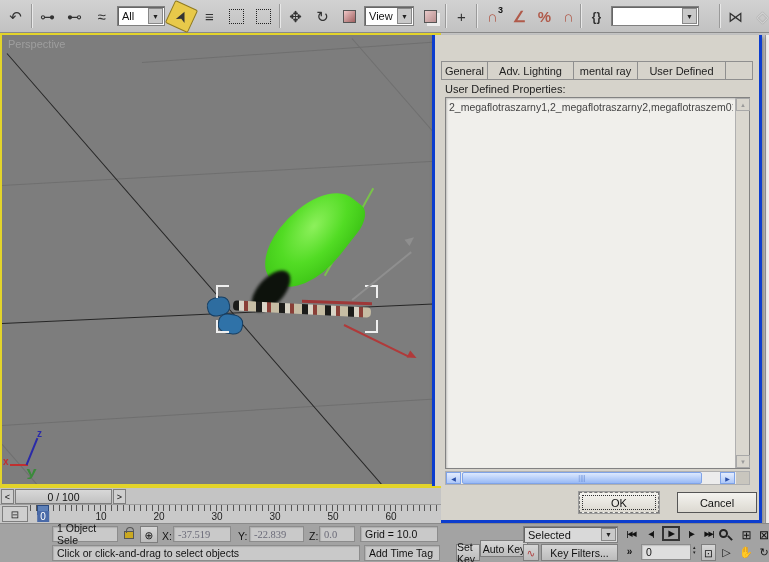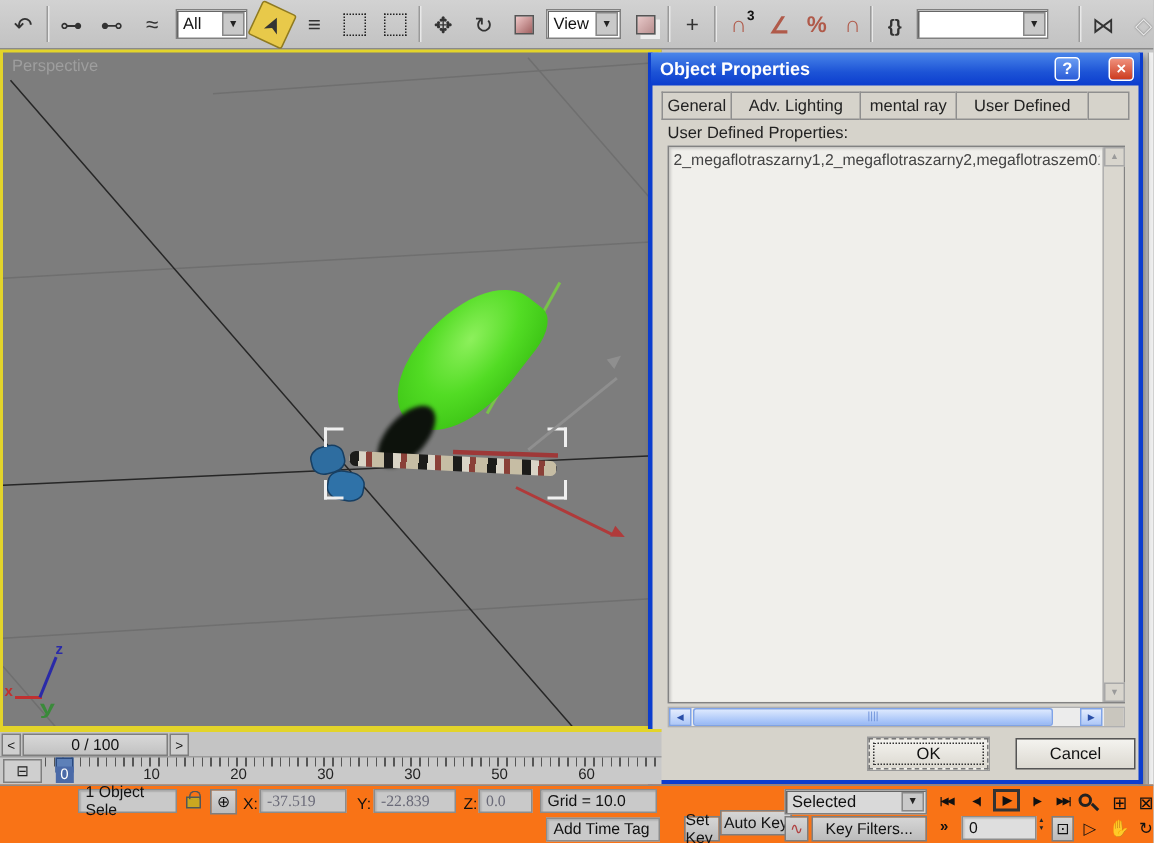--- a/index.html
+++ b/index.html
@@ -74,21 +74,21 @@
   #tb-curve-btn { position:absolute; left:2px; top:1px; width:26px; height:16px; background:#cfcfcf; border:1px solid #7e7e7e;
                   display:flex; align-items:center; justify-content:center; font-size:10px; color:#222; }
   #ruler { position:absolute; left:30px; top:0; right:0; bottom:0;
            background:repeating-linear-gradient(90deg,#555 0 1px,transparent 1px 5.8px);
            background-size:100% 6px; background-repeat:no-repeat; }
   .tick-num { position:absolute; top:6px; font-size:10px; color:#222; transform:translateX(-50%); }
   #tb-handle { position:absolute; left:7px; top:0px; width:12px; height:10px; background:#5d80b8; border:1px solid #2a4a80; }
   .tick-num.cur { color:#fff; background:#4a6aa8; padding:0 3px; }
 
   
-  #statusbar { left:0; top:523px; width:769px; height:39px; background:#f97316; border-top:1px solid #8a8a8a; }
+  #statusbar { left:0; top:523px; width:769px; height:39px; background:#a3a3a3; border-top:1px solid #8a8a8a; }
   .sunk { position:absolute; background:#c9c9c9; border:1px solid #8c8c8c; box-shadow:inset 1px 1px 1px #00000022;
           display:flex; align-items:center; padding:0 4px; font-size:10.5px; height:16px; }
   .rbtn { position:absolute; background:linear-gradient(#d6d6d6,#bcbcbc); border:1px solid #7e7e7e; display:flex;
           align-items:center; justify-content:center; font-size:10.5px; height:17px; }
   .coordlab { position:absolute; font-size:10.5px; top:6px; }
   .coordval { color:#6a6a78;font-family:Liberation Serif, serif; }
   .padlock { position:absolute; width:10px; height:8px; background:#caa820; border:1px solid #555; }
   .padlock::before { content:""; position:absolute; left:1px; top:-5px; width:6px; height:5px; border:1.5px solid #555; border-bottom:none; border-radius:4px 4px 0 0; }
   .playbtn { position:absolute; top:2px; width:18px; height:15px; display:flex; align-items:center; justify-content:center;
              font-size:6.5px; letter-spacing:-1px; color:#111; font-weight:bold; }
@@ -189,25 +189,20 @@
   <div class="abs" style="left:8px; top:429px; width:18px; height:2px; background:#c03030"></div>
   <div class="abs" style="left:1px; top:421px; color:#c03030; font-size:10px; font-weight:bold">x</div>
   <div class="abs" style="left:29px; top:402px; width:2px; height:29px; background:#2a2aa8; transform:rotate(22deg)"></div>
   <div class="abs" style="left:35px; top:393px; color:#2a2aa8; font-size:10px; font-weight:bold">z</div>
   <div class="abs" style="left:26px; top:429px; color:#3a8a3a; font-size:13px; font-weight:bold; transform:scaleX(1.4)">y</div>
 </div>
 
 <div id="rightstrip" class="abs"></div>
 
 <div id="dialog" class="abs">
-  <div id="dlg-title">
-    <span>Object Properties</span>
-    <span class="titlebtn helpbtn">?</span>
-    <span class="titlebtn closebtn">×</span>
-  </div>
   <div class="tab" style="left:6px; width:46px">General</div>
   <div class="tab" style="left:52px; width:86px">Adv. Lighting</div>
   <div class="tab" style="left:138px; width:64px">mental ray</div>
   <div class="tab" style="left:202px; width:88px; font-weight:normal">User Defined</div>
   <div class="tab last" style="left:290px; width:28px"></div>
 
   <div class="abs" style="left:10px; top:48px; font-size:11px; color:#222">User Defined Properties:</div>
 
   <div id="dlg-textbox">
     <div id="dlg-text">2_megaflotraszarny1,2_megaflotraszarny2,megaflotraszem01,anim_megaflo</div>
@@ -260,20 +255,21 @@
   <span class="coordlab" style="left:238px">Y:</span>
   <div class="sunk" style="left:249px; top:2px; width:55px">
       <span class="coordval">-22.839</span>
     </div>
   <span class="coordlab" style="left:309px">Z:</span>
   <div class="sunk" style="left:319px; top:2px; width:36px">
       <span class="coordval">0.0</span>
     </div>
   <div class="sunk" style="left:360px; top:2px; width:78px">Grid = 10.0</div>
 
+  <div class="sunk" style="left:52px; top:21px; width:308px">Click or click-and-drag to select objects</div>
   <div class="sunk" style="left:364px; top:21px; width:76px">Add Time Tag</div>
 
   <div class="rbtn" style="left:480px; top:16px; width:48px">Auto Key</div>
   <div class="rbtn" style="left:456px; top:20px; width:24px">Set Key</div>
 
   <div class="tbdrop" style="left:523px; top:2px; width:95px; height:17px; background:#d9d9d9">
     <span>Selected</span>
     <span class="droparrow">▼</span>
   </div>
   <div class="rbtn" style="left:523px; top:20px; width:16px; color:#b04040">∿</div>

